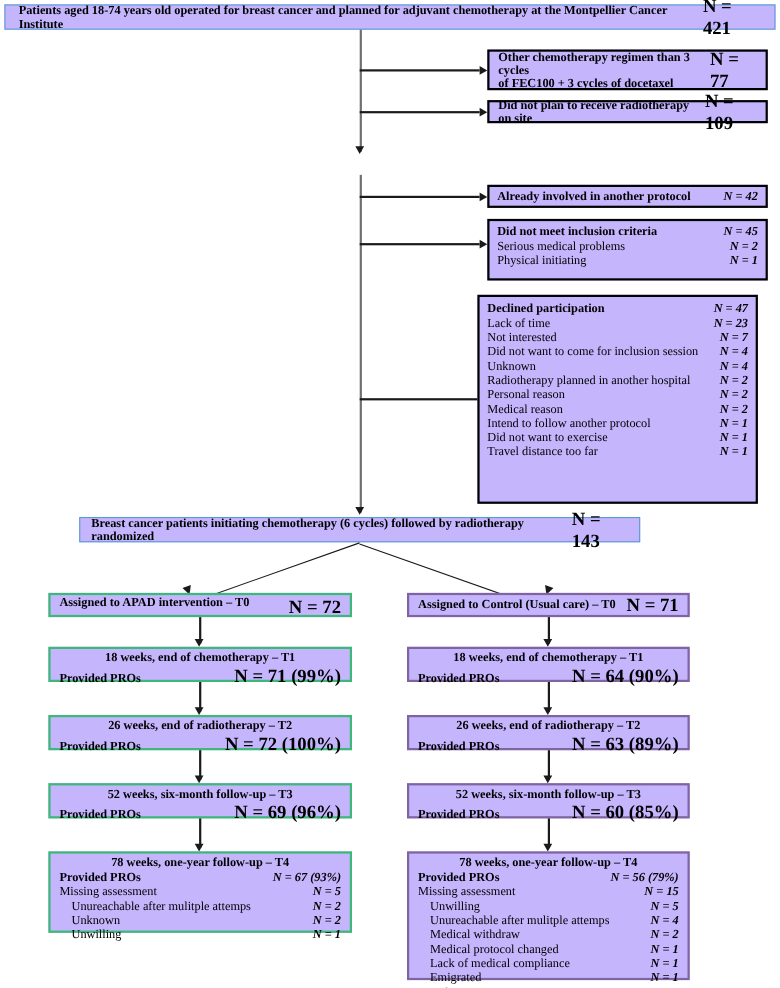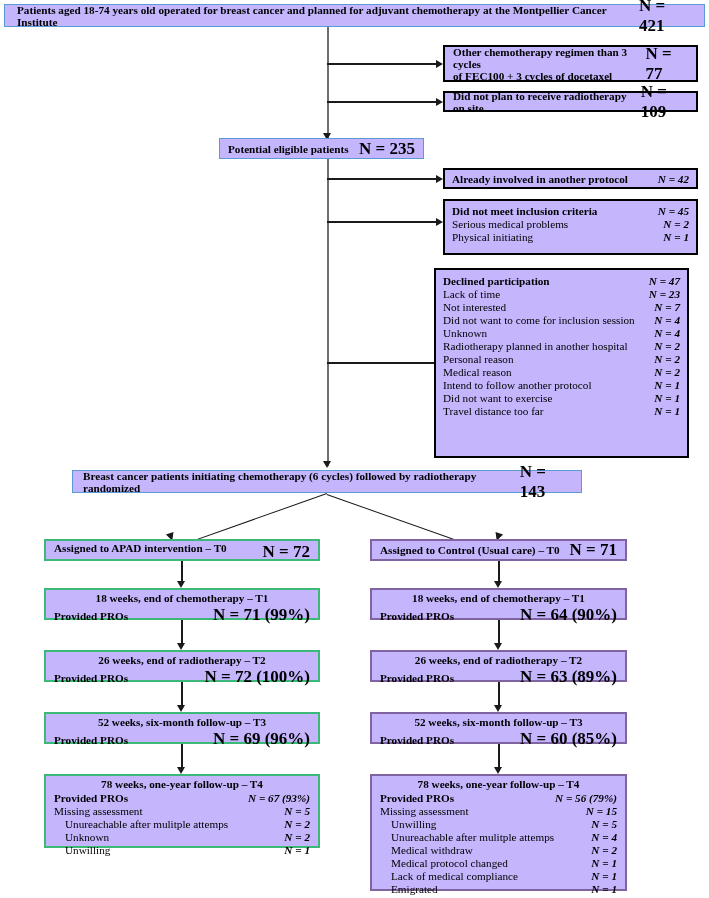--- a/index.html
+++ b/index.html
@@ -62,24 +62,20 @@
     <span class="nval">N = 77</span>
   </div>
 
   <div class="hline" style="left:327px;top:101px;width:109px;"></div>
   <div class="arrow-r" style="left:436px;top:97.5px;"></div>
   <div class="box bx-black" style="left:443px;top:91px;width:255px;height:21px;padding:1px 6px 1px 8px;display:flex;align-items:center;justify-content:center;">
     <span class="lbl bold">Did not plan to receive radiotherapy on site</span>
     <span class="nval" style="margin-left:6px;">N = 109</span>
   </div>
 
-  <div class="box bx-blue" style="left:219px;top:138px;width:205px;height:21px;padding:1px 8px;display:flex;align-items:center;justify-content:space-between;">
-    <span class="lbl bold">Potential eligible patients</span>
-    <span class="nval">N = 235</span>
-  </div>
 
   <div class="vline" style="left:327px;top:159px;height:307px;"></div>
   <div class="arrow-d" style="left:322.5px;top:461px;"></div>
 
   <div class="hline" style="left:327px;top:178px;width:109px;"></div>
   <div class="arrow-r" style="left:436px;top:174.5px;"></div>
   <div class="box bx-black" style="left:443px;top:168px;width:255px;height:21px;padding:1px 7px;display:flex;align-items:center;">
     <div class="lrow" style="width:100%;text-align:right;">
       <span class="txt bold">Already involved in another protocol</span>
       <span class="num">N = 42</span>

